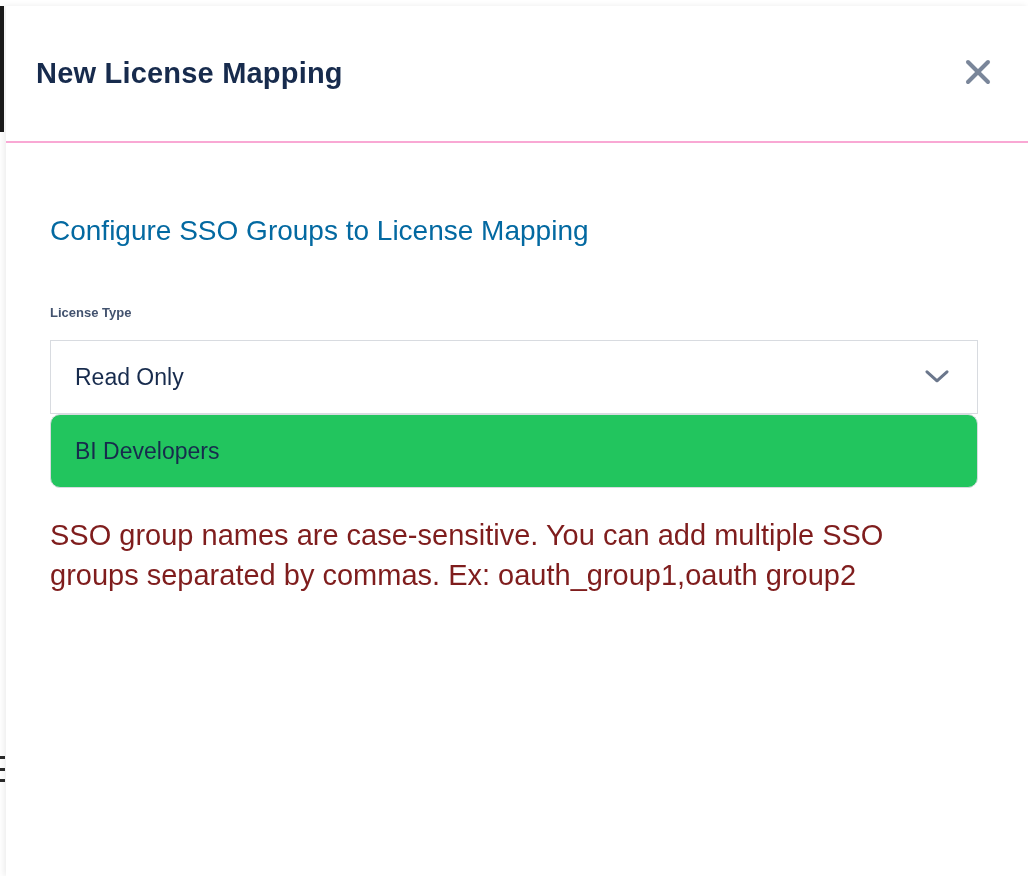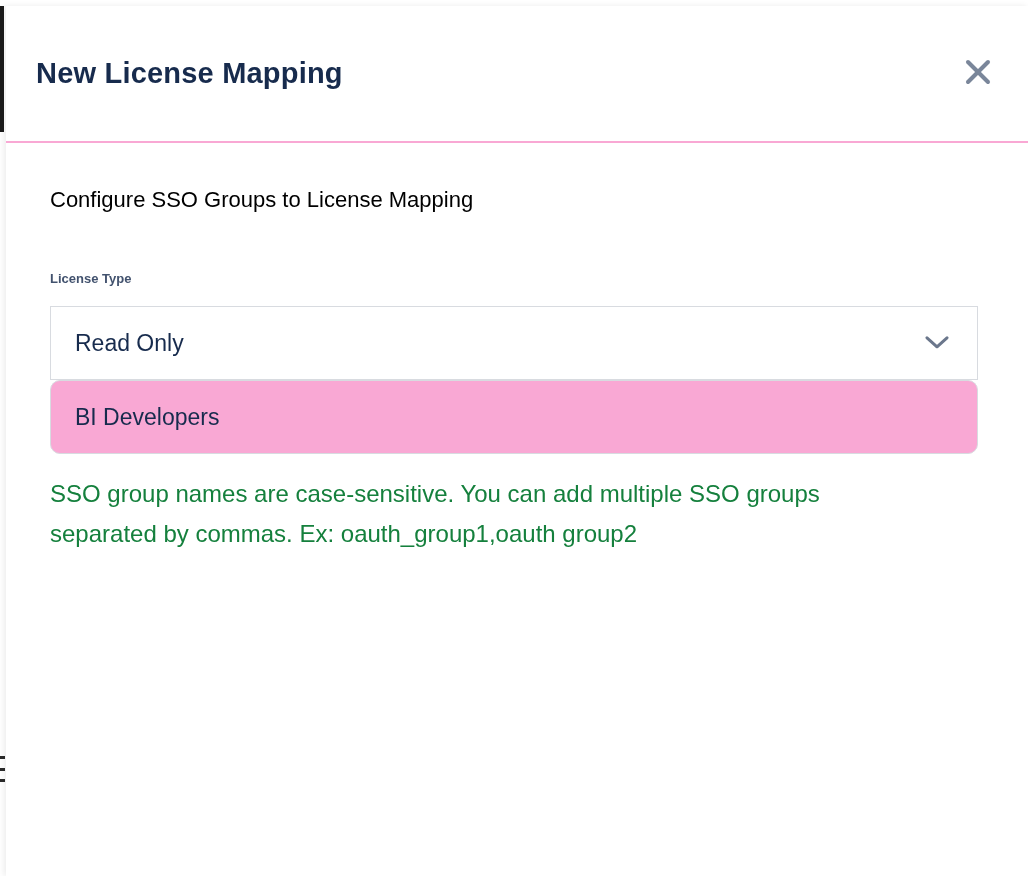--- a/index.html
+++ b/index.html
@@ -78,23 +78,23 @@
     align-items: center;
     justify-content: center;
     padding: 0;
   }
   .close-btn svg { display: block; }
 
   .modal-body {
     padding: 0 44px;
   }
   .description {
-    margin-top: 44px;
-    font-size: 22px;
-    color: #000000;
+    margin-top: 72px;
+    font-size: 28px;
+    color: #0369a1;
   }
   .field-label {
     display: block;
     font-size: 13px;
     font-weight: 700;
     color: #42526e;
     margin-top: 58px;
     margin-bottom: 20px;
   }
   .select-box {
@@ -117,33 +117,33 @@
     position: absolute;
     right: 28px;
     top: 50%;
     transform: translateY(-40%);
   }
   .text-input {
     width: 928px;
     height: 74px;
     border: 1px solid #d8dbe0;
     border-radius: 10px;
-    background: #f9a8d4;
+    background: #22c55e;
     font-family: "Liberation Sans", sans-serif;
     font-size: 23px;
     color: #172b4d;
     padding-left: 24px;
     outline: none;
   }
   .helper-text {
-    margin-top: 20px;
+    margin-top: 27px;
     max-width: 850px;
-    font-size: 24px;
+    font-size: 29px;
     line-height: 40px;
-    color: #15803d;
+    color: #7f1d1d;
   }
 </style>
 </head>
 <body>
 
 <div class="screen">
 
   <div class="bg-strip"></div>
   <div class="bg-list-fragment">
     <span></span>

